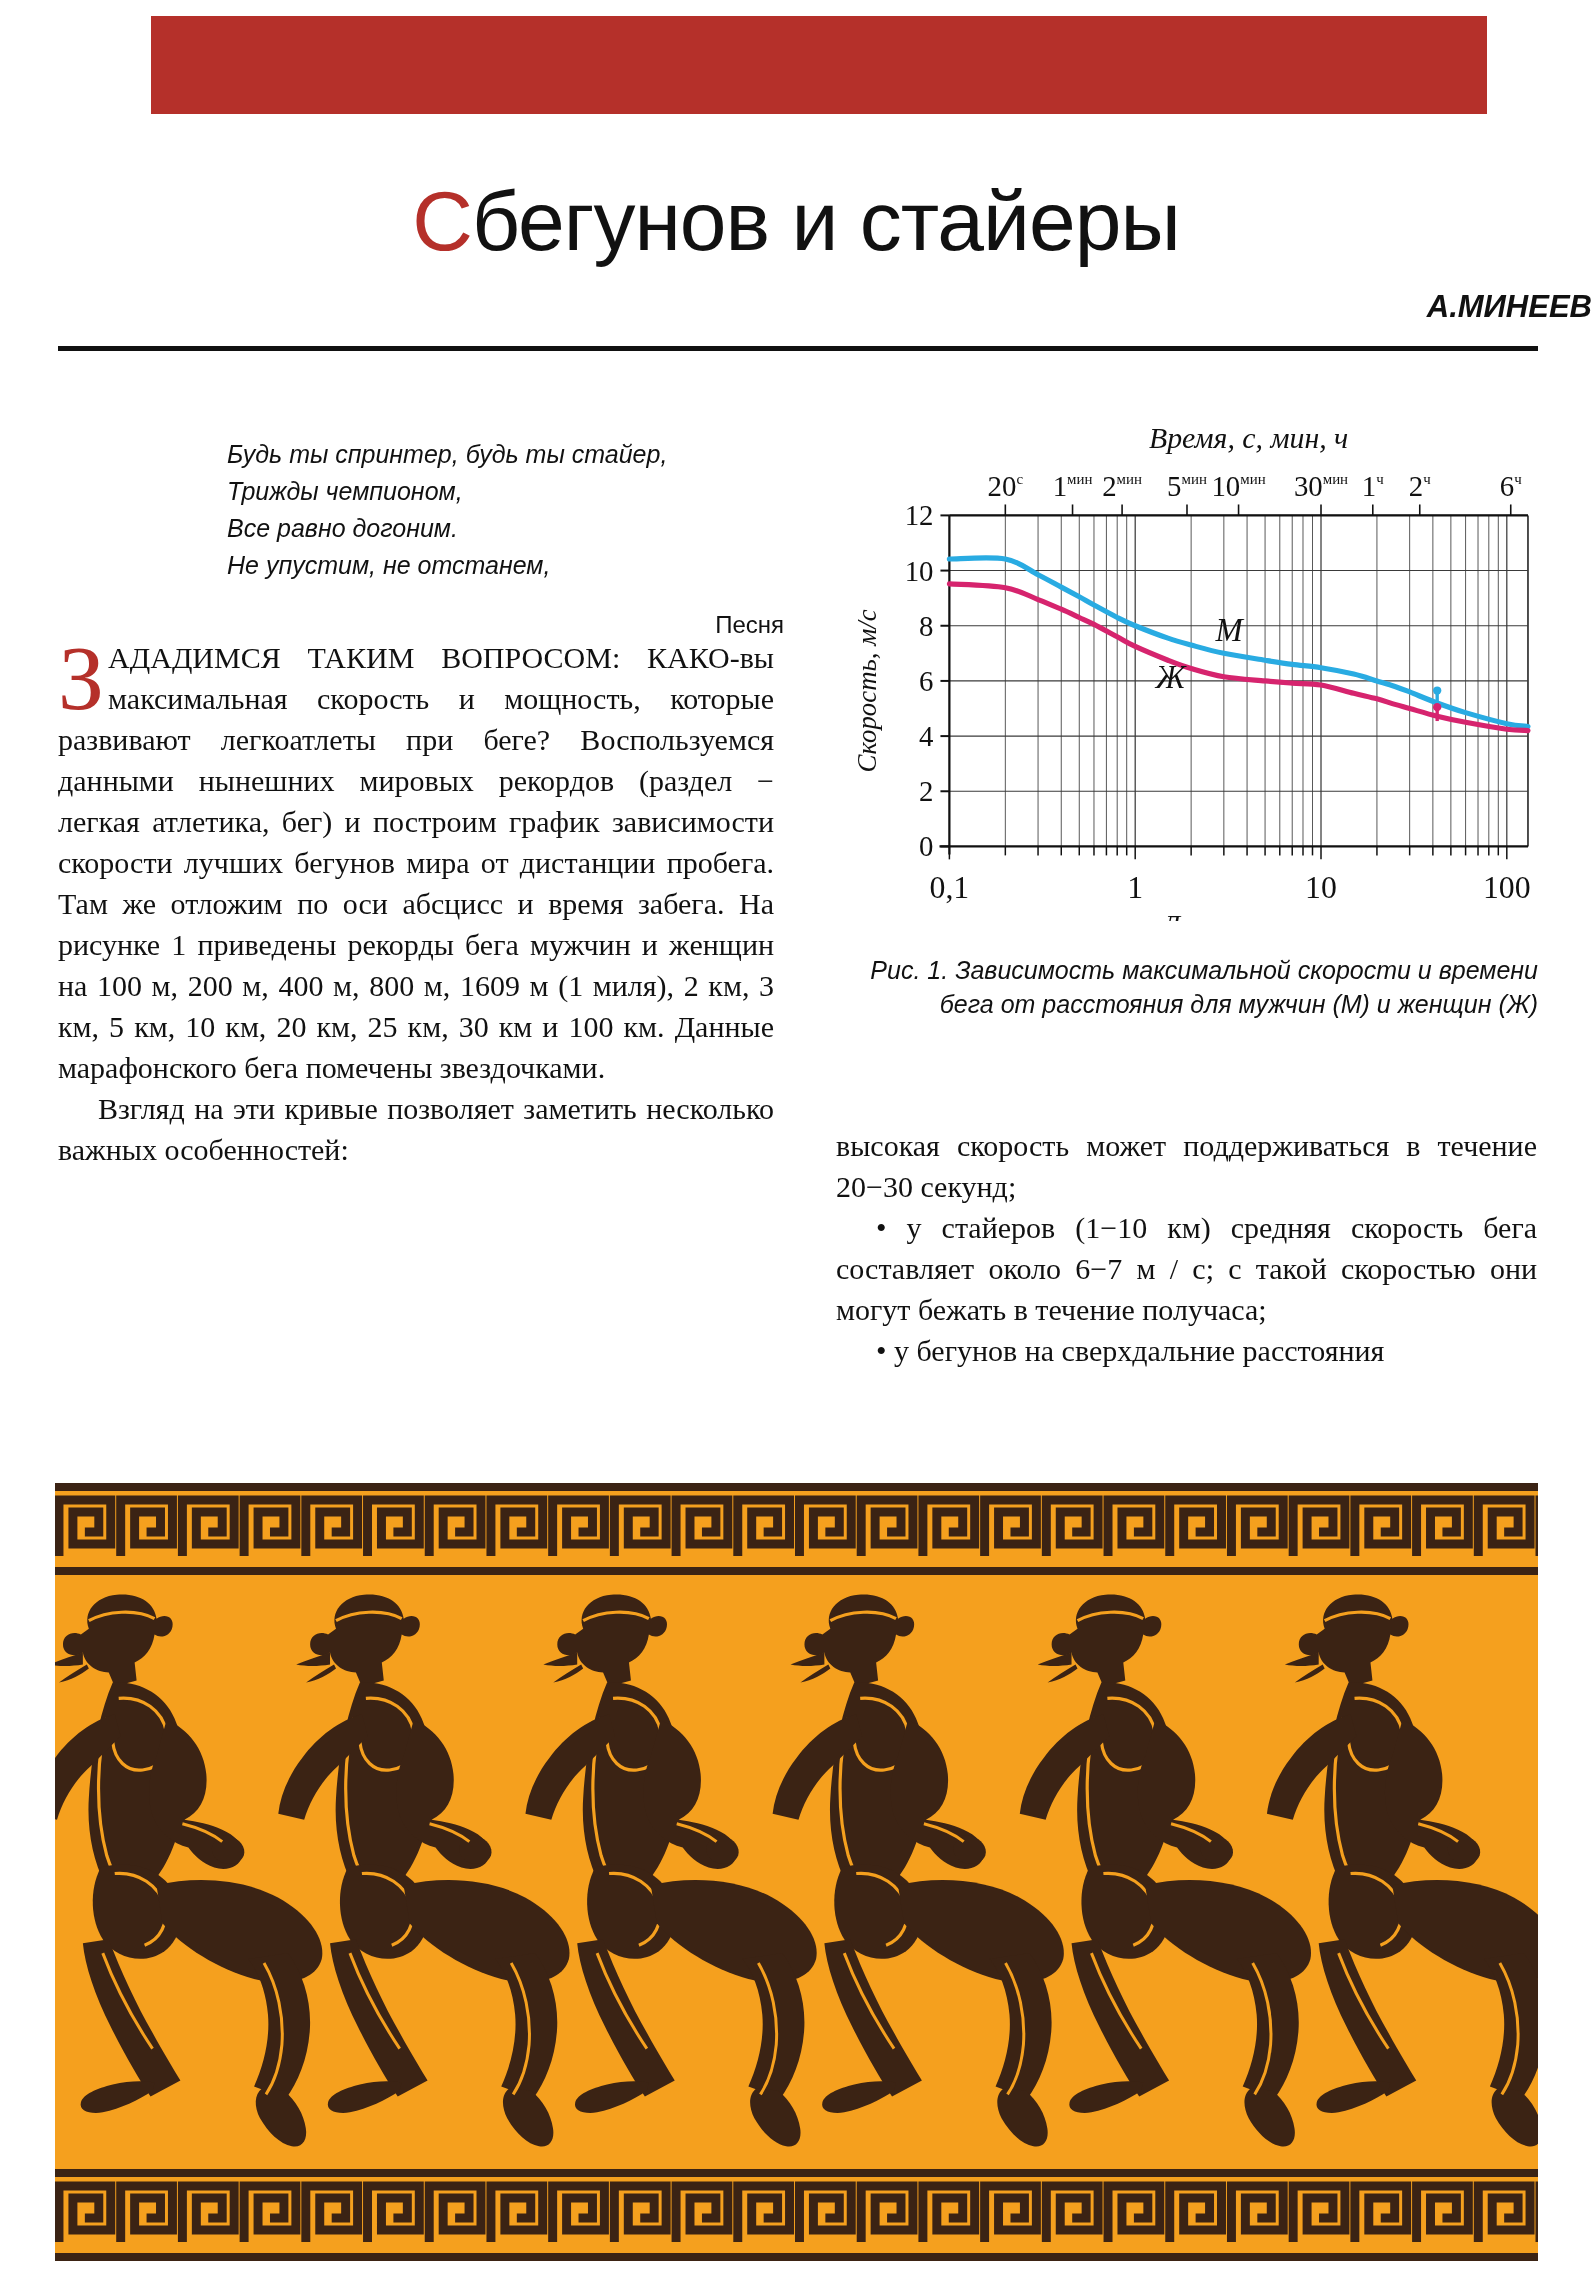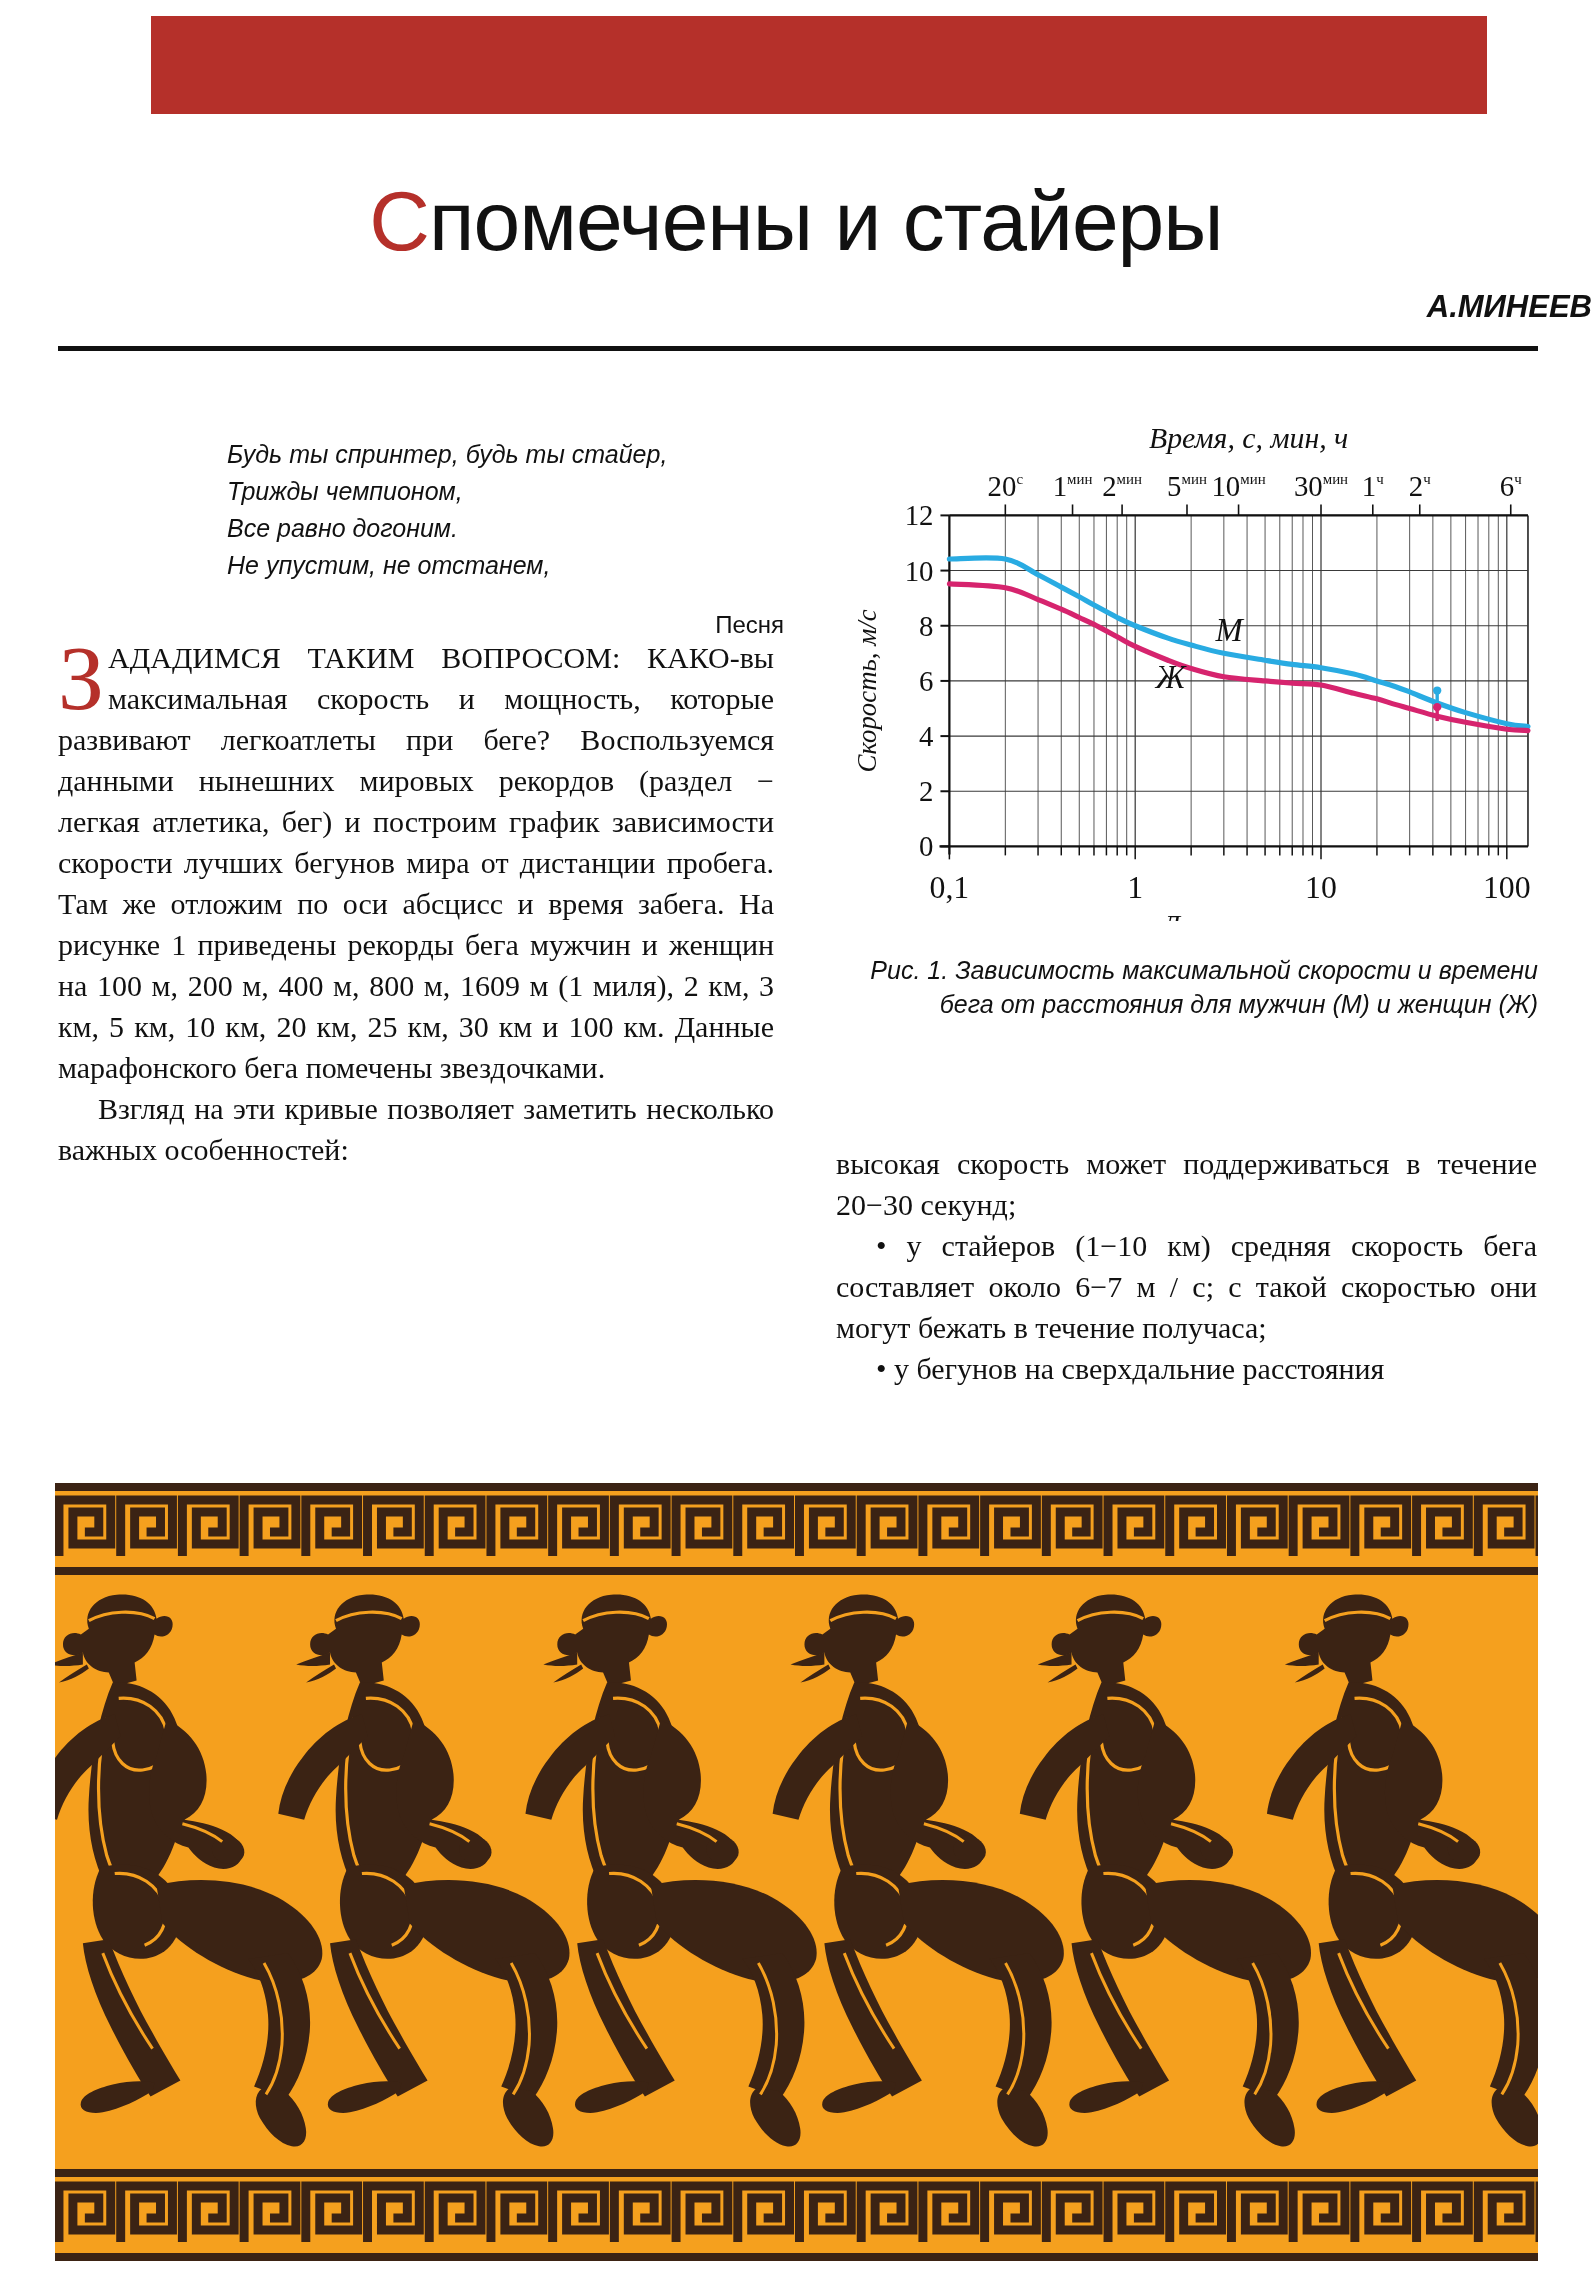--- a/index.html
+++ b/index.html
@@ -22,21 +22,21 @@
   .epigraph{position:absolute;left:227px;top:436px;width:557px;
             font-family:"Liberation Sans", sans-serif;font-style:italic;
             font-size:25px;line-height:37px;color:#111;}
   .epigraph .src{display:block;text-align:right;margin-top:22px;font-style:normal;
                  font-size:24px;}
 
   
   .col{position:absolute;font-size:30px;line-height:41px;text-align:justify;
        text-justify:inter-word;}
   .col-left{left:58px;top:637px;width:716px;}
-  .col-right{left:836px;top:1125px;width:701px;margin-top:18px;}
+  .col-right{left:836px;top:1125px;width:701px;}
   .col p{margin:0;}
   .col p.ind{text-indent:40px;}
   .dropcap{float:left;font-size:92px;line-height:70px;color:#b5302a;
            padding:6px 4px 0 0;font-family:"Liberation Serif", serif;}
   .smallcaps{font-variant:small-caps;}
 
   
   .figure{position:absolute;left:832px;top:414px;width:708px;height:507px;}
   .figcap{position:absolute;left:836px;top:953px;width:702px;
           font-family:"Liberation Sans", sans-serif;font-style:italic;
@@ -48,21 +48,21 @@
   .meander-band{position:absolute;left:0;width:1483px;height:92px;background:#f5a01e;}
   .meander-top{top:0;}
   .meander-bot{bottom:0;}
   .runners-svg{position:absolute;left:0;top:86px;width:1483px;height:607px;}
 </style>
 </head>
 <body>
 
 <div class="red-banner"></div>
 
-<h1 class="title"><span class="cap">С</span><span>помечены и стайеры</span></h1>
+<h1 class="title"><span class="cap">С</span><span>бегунов и стайеры</span></h1>
 
 <div class="author">А.МИНЕЕВ</div>
 
 <div class="rule"></div>
 
 <div class="epigraph">
   <div>Будь ты спринтер, будь ты стайер,</div>
   <div>Трижды чемпионом,</div>
   <div>Все равно догоним.</div>
   <div>Не упустим, не отстанем,</div>

